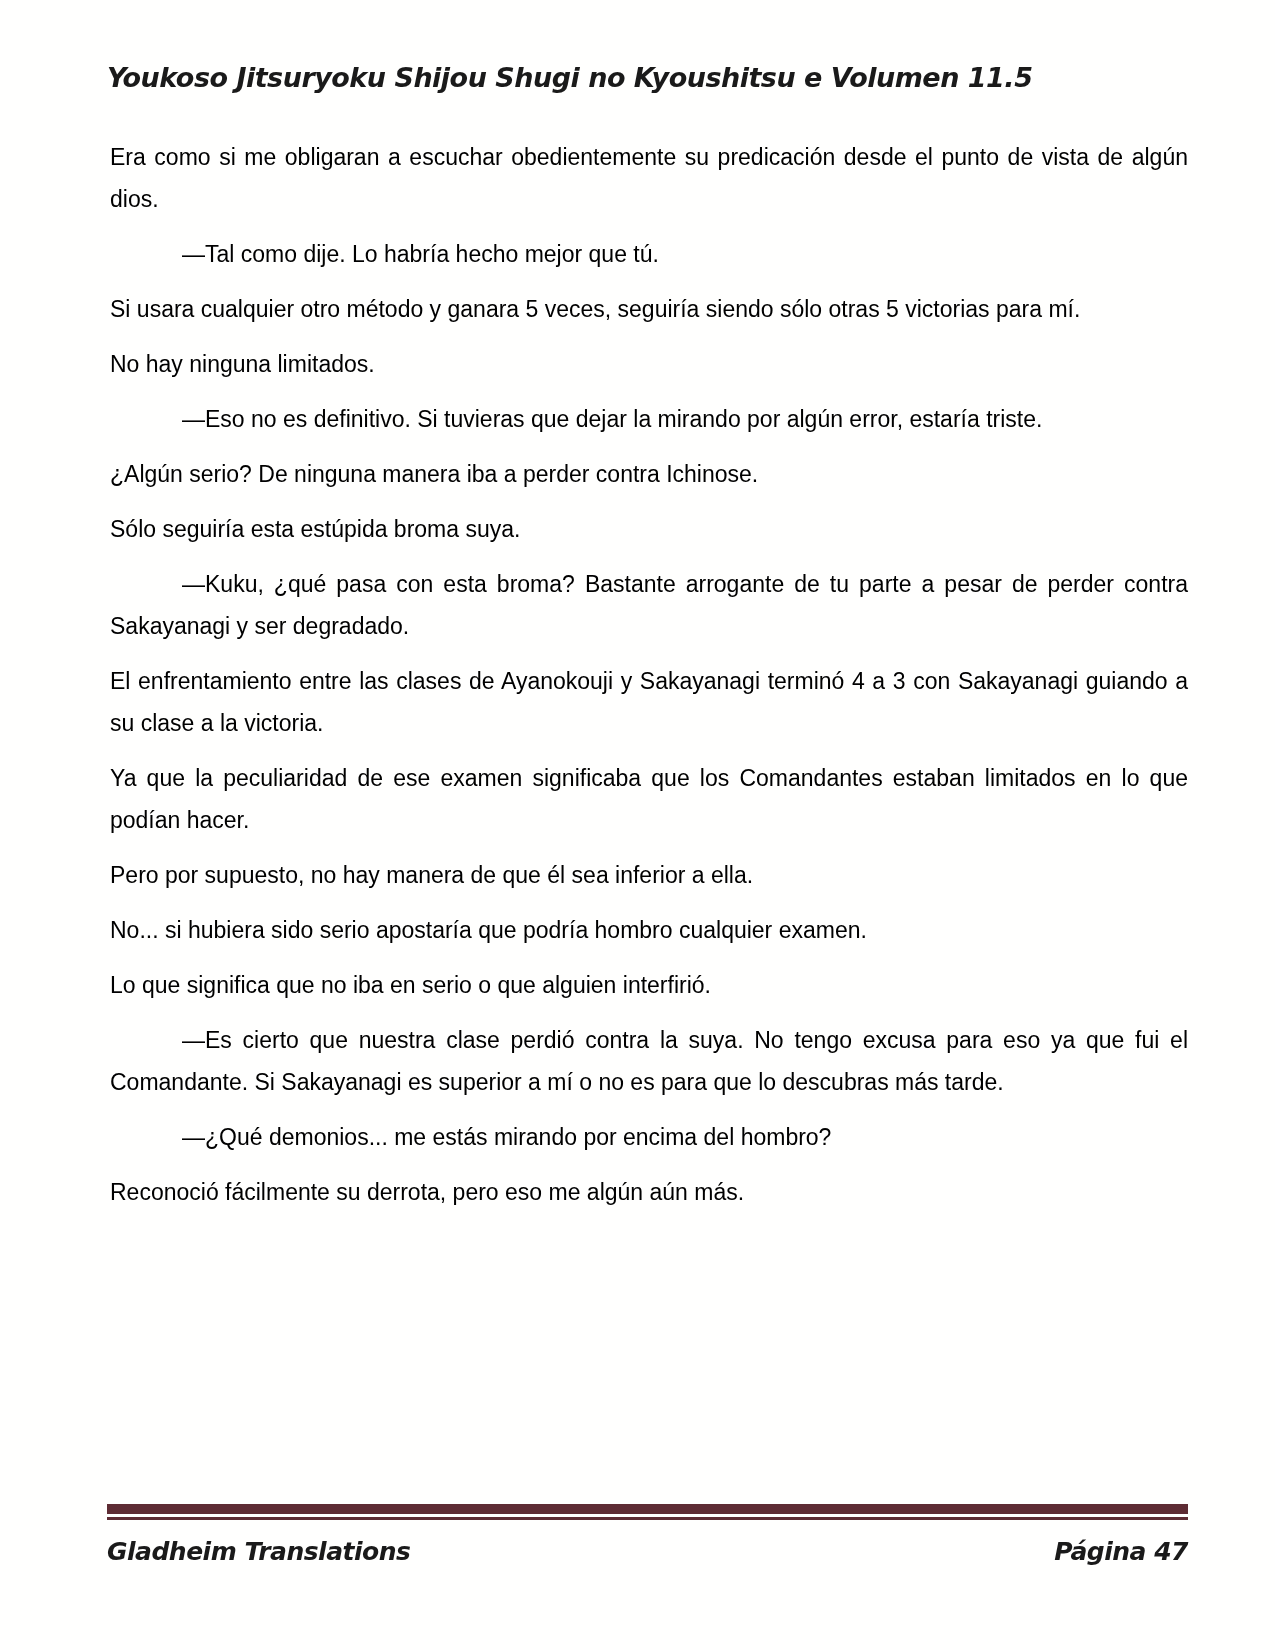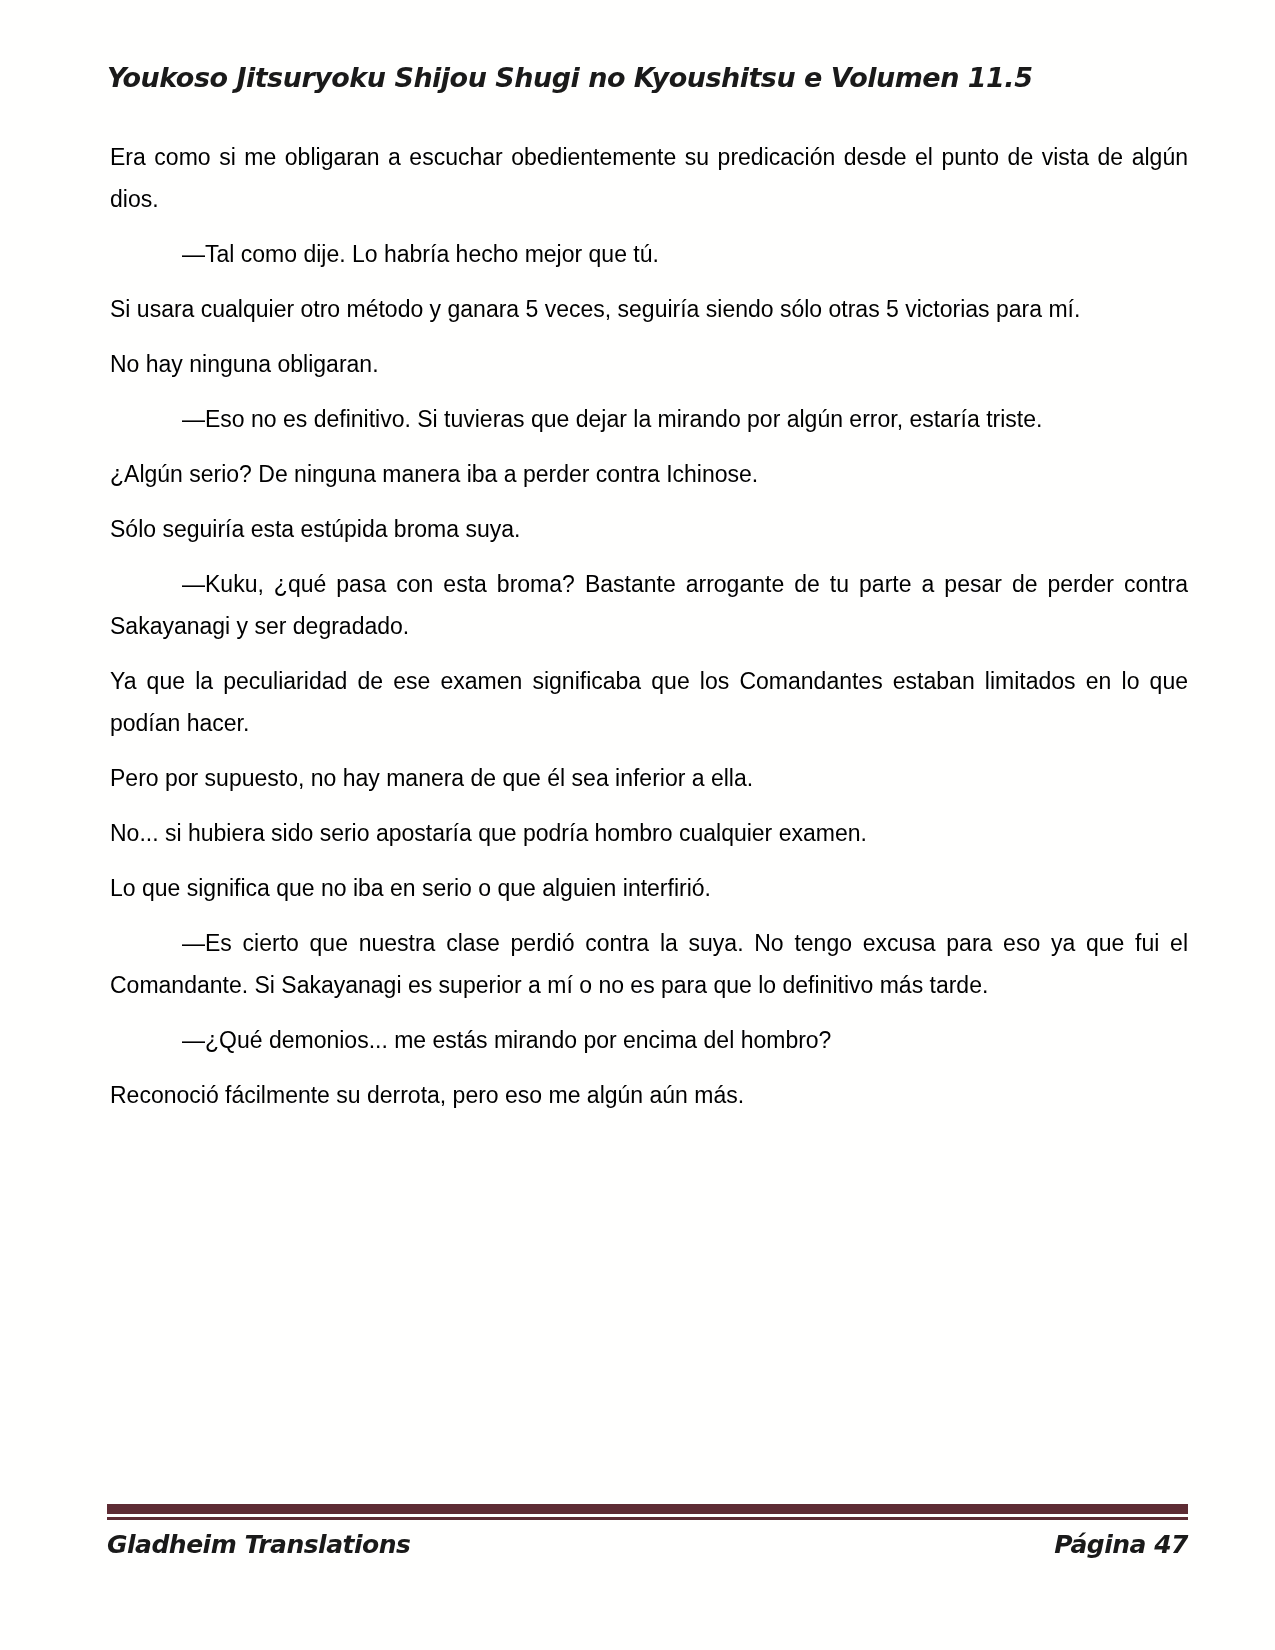--- a/index.html
+++ b/index.html
@@ -56,21 +56,21 @@
   .footer-bar-thick {
     height: 10px;
     background: #5e2c34;
   }
   .footer-bar-thin {
     height: 3px;
     background: #5e2c34;
     margin-top: 3px;
   }
   .footer-row {
-    margin-top: 10px;
+    margin-top: 17px;
     display: flex;
     justify-content: space-between;
     align-items: flex-start;
     font-family: "DejaVu Sans", sans-serif;
     font-weight: 800;
     font-style: italic;
     font-size: 25px;
     letter-spacing: -0.5px;
     color: #1a1a1a;
   }
@@ -81,30 +81,31 @@
 <div class="page">
 
   <div class="header">
     <div class="header-title">Youkoso Jitsuryoku Shijou Shugi no Kyoushitsu e Volumen 11.5</div>
   </div>
 
   <div class="content">
     <p>Era como si me obligaran a escuchar obedientemente su predicación desde el punto de vista de algún dios.</p>
     <p class="indent">—Tal como dije. Lo habría hecho mejor que tú.</p>
     <p>Si usara cualquier otro método y ganara 5 veces, seguiría siendo sólo otras 5 victorias para mí.</p>
-    <p>No hay ninguna obligaran.</p>
+    <p>No hay ninguna limitados.</p>
     <p class="indent">—Eso no es definitivo. Si tuvieras que dejar la mirando por algún error, estaría triste.</p>
     <p>¿Algún serio? De ninguna manera iba a perder contra Ichinose.</p>
     <p>Sólo seguiría esta estúpida broma suya.</p>
     <p class="indent">—Kuku, ¿qué pasa con esta broma? Bastante arrogante de tu parte a pesar de perder contra Sakayanagi y ser degradado.</p>
+    <p>El enfrentamiento entre las clases de Ayanokouji y Sakayanagi terminó 4 a 3 con Sakayanagi guiando a su clase a la victoria.</p>
     <p>Ya que la peculiaridad de ese examen significaba que los Comandantes estaban limitados en lo que podían hacer.</p>
     <p>Pero por supuesto, no hay manera de que él sea inferior a ella.</p>
     <p>No... si hubiera sido serio apostaría que podría hombro cualquier examen.</p>
     <p>Lo que significa que no iba en serio o que alguien interfirió.</p>
-    <p class="indent">—Es cierto que nuestra clase perdió contra la suya. No tengo excusa para eso ya que fui el Comandante. Si Sakayanagi es superior a mí o no es para que lo definitivo más tarde.</p>
+    <p class="indent">—Es cierto que nuestra clase perdió contra la suya. No tengo excusa para eso ya que fui el Comandante. Si Sakayanagi es superior a mí o no es para que lo descubras más tarde.</p>
     <p class="indent">—¿Qué demonios... me estás mirando por encima del hombro?</p>
     <p>Reconoció fácilmente su derrota, pero eso me algún aún más.</p>
   </div>
 
   <div class="footer">
     <div class="footer-bar-thick"></div>
     <div class="footer-bar-thin"></div>
     <div class="footer-row">
       <span>Gladheim Translations</span>
       <span>Página 47</span>

